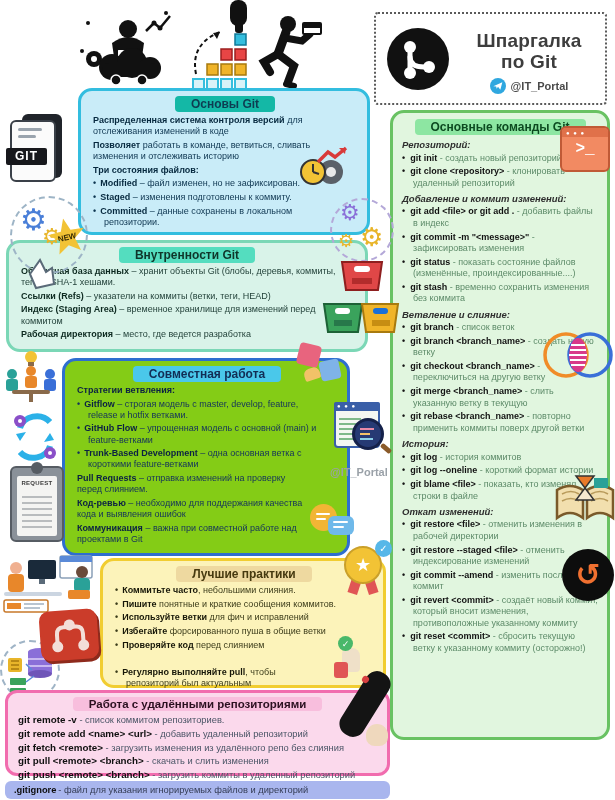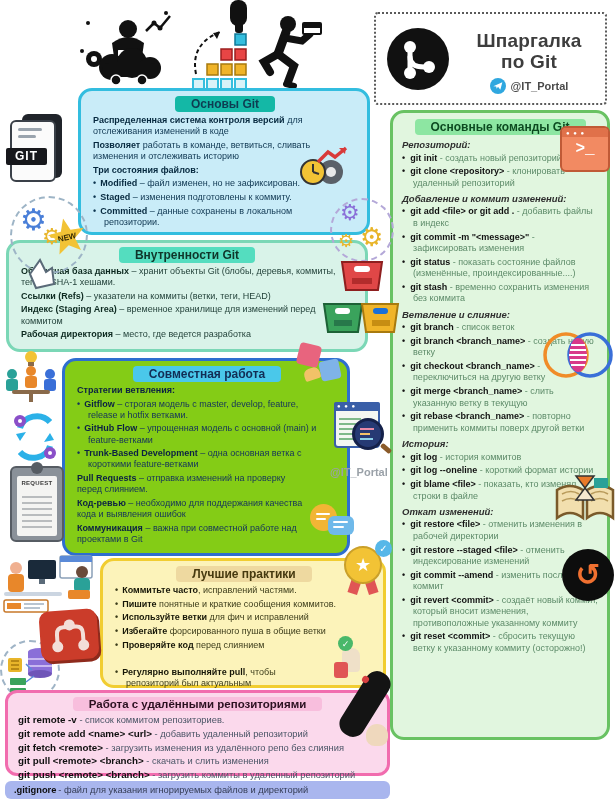--- a/index.html
+++ b/index.html
@@ -355,21 +355,21 @@
     <div class="sb1"></div>
     <div class="sl" style="left:6px;top:9px;width:14px;"></div>
     <div class="sl" style="left:6px;top:14px;width:10px;"></div>
     <div class="sb2"></div>
     <div class="sl" style="left:23px;top:17px;width:15px;"></div>
     <div class="sl" style="left:23px;top:22px;width:11px;"></div>
   </div>
 
   <div class="sec sec-best">
     <div class="hd">Лучшие практики</div>
-    <div class="p bl"><span class="b">Коммитьте часто</span><span>, исправлений частями.</span></div>
+    <div class="p bl"><span class="b">Коммитьте часто</span><span>, небольшими слияния.</span></div>
     <div class="p bl"><span class="b">Пишите</span><span> понятные и краткие сообщения коммитов.</span></div>
     <div class="p bl"><span class="b">Используйте ветки</span><span> для фич и исправлений</span></div>
     <div class="p bl"><span class="b">Избегайте</span><span> форсированного пуша в общие ветки</span></div>
     <div class="p bl"><span class="b">Проверяйте код</span><span> перед слиянием</span></div>
     <div class="p bl" style="width:200px;margin-top:16px;"><span class="b">Регулярно выполняйте pull</span><span>, чтобы репозиторий был актуальным</span></div>
   </div>
 
   <div class="deco award">
     <div class="rib1"></div>
     <div class="rib2"></div>

